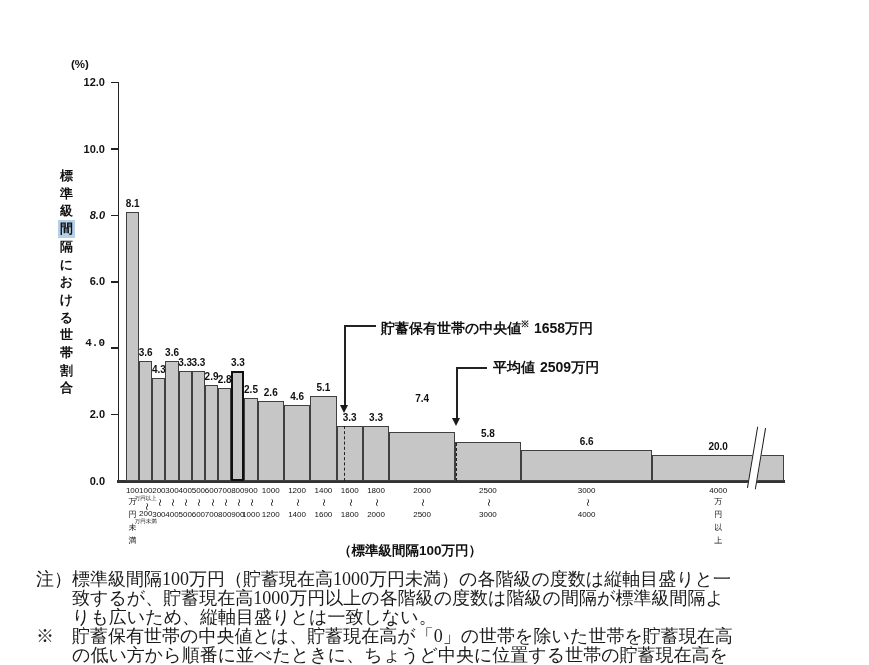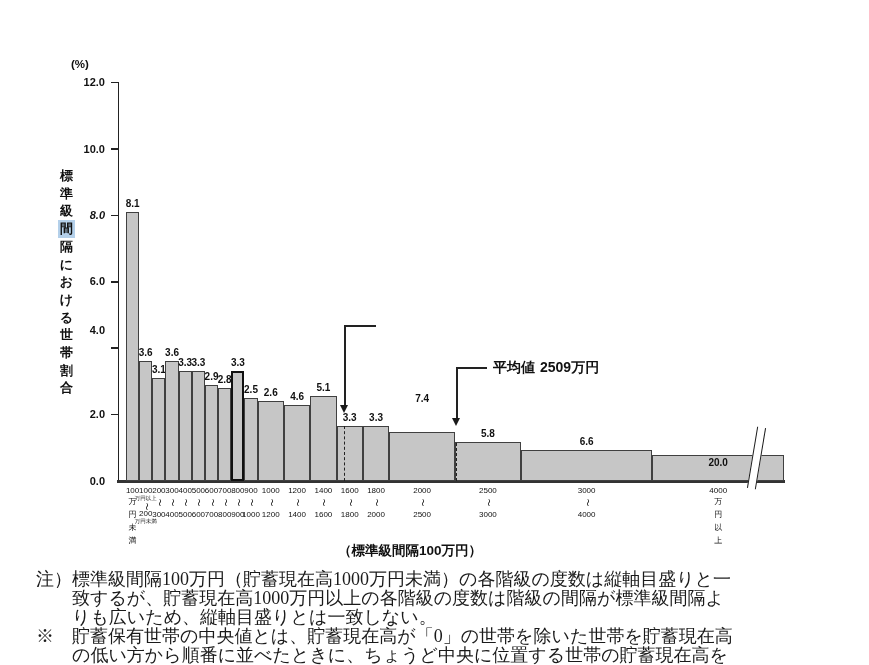--- a/index.html
+++ b/index.html
@@ -52,42 +52,42 @@
   <div id="plot">
       <div style="position: absolute; left: 117.5px; top: 82px; width: 1.8px; height: 400px; background: rgb(34, 34, 34);"></div>
       <div class="ylab" style="position: absolute; top: 76.1px;">12.0</div>
       <div style="position: absolute; left: 111px; top: 81.8px; width: 6.5px; height: 1.6px; background: rgb(34, 34, 34);"></div>
       <div class="ylab" style="position: absolute; top: 142.5px;">10.0</div>
       <div style="position: absolute; left: 111px; top: 148.2px; width: 6.5px; height: 1.6px; background: rgb(34, 34, 34);"></div>
       <div class="ylab" style="position: absolute; top: 208.9px; font-style: italic;">8.0</div>
       <div style="position: absolute; left: 111px; top: 214.6px; width: 6.5px; height: 1.6px; background: rgb(34, 34, 34);"></div>
       <div class="ylab" style="position: absolute; top: 275.3px;">6.0</div>
       <div style="position: absolute; left: 111px; top: 281px; width: 6.5px; height: 1.6px; background: rgb(34, 34, 34);"></div>
-      <div class="ylab" style="position: absolute; top: 324px;">4.0</div>
+      <div class="ylab" style="position: absolute; top: 337px; font-family: Liberation Mono, monospace;">4.0</div>
       <div style="position: absolute; left: 111px; top: 347.4px; width: 6.5px; height: 1.6px; background: rgb(34, 34, 34);"></div>
       <div class="ylab" style="position: absolute; top: 408.1px;">2.0</div>
       <div style="position: absolute; left: 111px; top: 413.8px; width: 6.5px; height: 1.6px; background: rgb(34, 34, 34);"></div>
       <div class="ylab" style="position: absolute; top: 474.5px;">0.0</div>
       <div style="position: absolute; left: 117px; top: 480px; width: 668px; height: 2.6px; background: rgb(51, 51, 51);"></div>
       <div class="bar" style="position: absolute; left: 126px; top: 212.08px; width: 13.16px; height: 268.92px;"></div>
       <div class="vlabel" style="position: absolute; left: 112.58px; top: 198.08px;">8.1</div>
       <div class="xnum" style="position: absolute; left: 119.58px; top: 486px; width: 26px;">100</div>
       <div class="xnum" style="position: absolute; left: 119.58px; top: 497px; width: 26px;">万</div>
       <div class="xnum" style="position: absolute; left: 119.58px; top: 510px; width: 26px;">円</div>
       <div class="xnum" style="position: absolute; left: 119.58px; top: 523px; width: 26px;">未</div>
       <div class="xnum" style="position: absolute; left: 119.58px; top: 536px; width: 26px;">満</div>
       <div class="bar" style="position: absolute; left: 139.16px; top: 361.48px; width: 13.16px; height: 119.52px;"></div>
       <div class="vlabel" style="position: absolute; left: 125.74px; top: 347.48px;">3.6</div>
       <div class="xnum" style="position: absolute; left: 129.74px; top: 486px; width: 32px;">100</div>
       <div class="xtiny" style="position: absolute; left: 129.74px; top: 495px; width: 32px;">万円以上</div>
       <div class="xsq" style="position: absolute; left: 140.74px; top: 502px; width: 10px;">〜</div>
       <div class="xnum" style="position: absolute; left: 129.74px; top: 509px; width: 32px;">200</div>
       <div class="xtiny" style="position: absolute; left: 129.74px; top: 518px; width: 32px;">万円未満</div>
       <div class="bar" style="position: absolute; left: 152.32px; top: 378.08px; width: 13.16px; height: 102.92px;"></div>
-      <div class="vlabel" style="position: absolute; left: 138.9px; top: 364.08px;">3.1</div>
+      <div class="vlabel" style="position: absolute; left: 138.9px; top: 364.08px;">4.3</div>
       <div class="xnum" style="position: absolute; left: 142.9px; top: 486px; width: 32px;">200</div>
       <div class="xsq" style="position: absolute; left: 153.9px; top: 498px; width: 10px;">〜</div>
       <div class="xnum" style="position: absolute; left: 142.9px; top: 510px; width: 32px;">300</div>
       <div class="bar" style="position: absolute; left: 165.48px; top: 361.48px; width: 13.16px; height: 119.52px;"></div>
       <div class="vlabel" style="position: absolute; left: 152.06px; top: 347.48px;">3.6</div>
       <div class="xnum" style="position: absolute; left: 156.06px; top: 486px; width: 32px;">300</div>
       <div class="xsq" style="position: absolute; left: 167.06px; top: 498px; width: 10px;">〜</div>
       <div class="xnum" style="position: absolute; left: 156.06px; top: 510px; width: 32px;">400</div>
       <div class="bar" style="position: absolute; left: 178.64px; top: 371.44px; width: 13.16px; height: 109.56px;"></div>
       <div class="vlabel" style="position: absolute; left: 165.22px; top: 357.44px;">3.3</div>
@@ -153,37 +153,40 @@
       <div class="vlabel" style="position: absolute; left: 467.9px; top: 428.488px;">5.8</div>
       <div class="xnum" style="position: absolute; left: 471.9px; top: 486px; width: 32px;">2500</div>
       <div class="xsq" style="position: absolute; left: 482.9px; top: 498px; width: 10px;">〜</div>
       <div class="xnum" style="position: absolute; left: 471.9px; top: 510px; width: 32px;">3000</div>
       <div class="bar" style="position: absolute; left: 520.8px; top: 449.792px; width: 131.6px; height: 31.208px;"></div>
       <div class="vlabel" style="position: absolute; left: 566.6px; top: 435.792px;">6.6</div>
       <div class="xnum" style="position: absolute; left: 570.6px; top: 486px; width: 32px;">3000</div>
       <div class="xsq" style="position: absolute; left: 581.6px; top: 498px; width: 10px;">〜</div>
       <div class="xnum" style="position: absolute; left: 570.6px; top: 510px; width: 32px;">4000</div>
       <div class="bar" style="position: absolute; left: 652.4px; top: 455.104px; width: 131.6px; height: 25.896px;"></div>
-      <div class="vlabel" style="position: absolute; left: 698.2px; top: 441.104px; margin-top: 16px;">20.0</div>
+      <div class="vlabel" style="position: absolute; left: 698.2px; top: 441.104px;">20.0</div>
       <div class="xnum" style="position: absolute; left: 705.2px; top: 486px; width: 26px;">4000</div>
       <div class="xnum" style="position: absolute; left: 705.2px; top: 497px; width: 26px;">万</div>
       <div class="xnum" style="position: absolute; left: 705.2px; top: 510px; width: 26px;">円</div>
       <div class="xnum" style="position: absolute; left: 705.2px; top: 523px; width: 26px;">以</div>
       <div class="xnum" style="position: absolute; left: 705.2px; top: 536px; width: 26px;">上</div>
       <div style="position: absolute; left: 344.193px; top: 325px; width: 32px; height: 1.6px; background: rgb(34, 34, 34);"></div>
       <div style="position: absolute; left: 344.193px; top: 325px; width: 1.6px; height: 81px; background: rgb(34, 34, 34);"></div>
       <div class="tri" style="position: absolute; left: 340.493px; top: 405px;"></div>
       <div style="position: absolute; left: 343.693px; top: 426.4px; height: 54.6px; width: 0px; border-left: 1.5px dashed rgb(34, 34, 34);"></div>
       <div style="position: absolute; left: 456.184px; top: 367px; width: 31px; height: 1.6px; background: rgb(34, 34, 34);"></div>
       <div style="position: absolute; left: 456.184px; top: 367px; width: 1.6px; height: 51px; background: rgb(34, 34, 34);"></div>
       <div class="tri" style="position: absolute; left: 452.484px; top: 417.5px;"></div>
       <div style="position: absolute; left: 455.984px; top: 442.5px; height: 38.5px; width: 0px; border-left: 1.5px dashed rgb(34, 34, 34);"></div>
       <div style="position: absolute; left: 751.5px; top: 427px; width: 9px; height: 62px; background: rgb(255, 255, 255); border-left: 1.8px solid rgb(26, 26, 26); border-right: 1.8px solid rgb(26, 26, 26); box-sizing: border-box; transform: rotate(9.5deg);"></div>
     </div>
 
+  <div class="abs ann-text" id="medianText" style="left:381px;top:317px">
+    <span>貯蓄保有世帯の中央値</span><span class="sup">※</span><span class="sp">1658万円</span>
+  </div>
   <div class="abs ann-text" id="meanText" style="left:493px;top:359px">
     <span>平均値</span><span class="sp">2509万円</span>
   </div>
 
   <div class="abs xnote">（標準級間隔100万円）</div>
 
   <div class="abs notes">
     <div class="note">注）標準級間隔100万円（貯蓄現在高1000万円未満）の各階級の度数は縦軸目盛りと一致するが、貯蓄現在高1000万円以上の各階級の度数は階級の間隔が標準級間隔よりも広いため、縦軸目盛りとは一致しない。</div>
     <div class="note">※　貯蓄保有世帯の中央値とは、貯蓄現在高が「0」の世帯を除いた世帯を貯蓄現在高の低い方から順番に並べたときに、ちょうど中央に位置する世帯の貯蓄現在高をいう。</div>
   </div>

